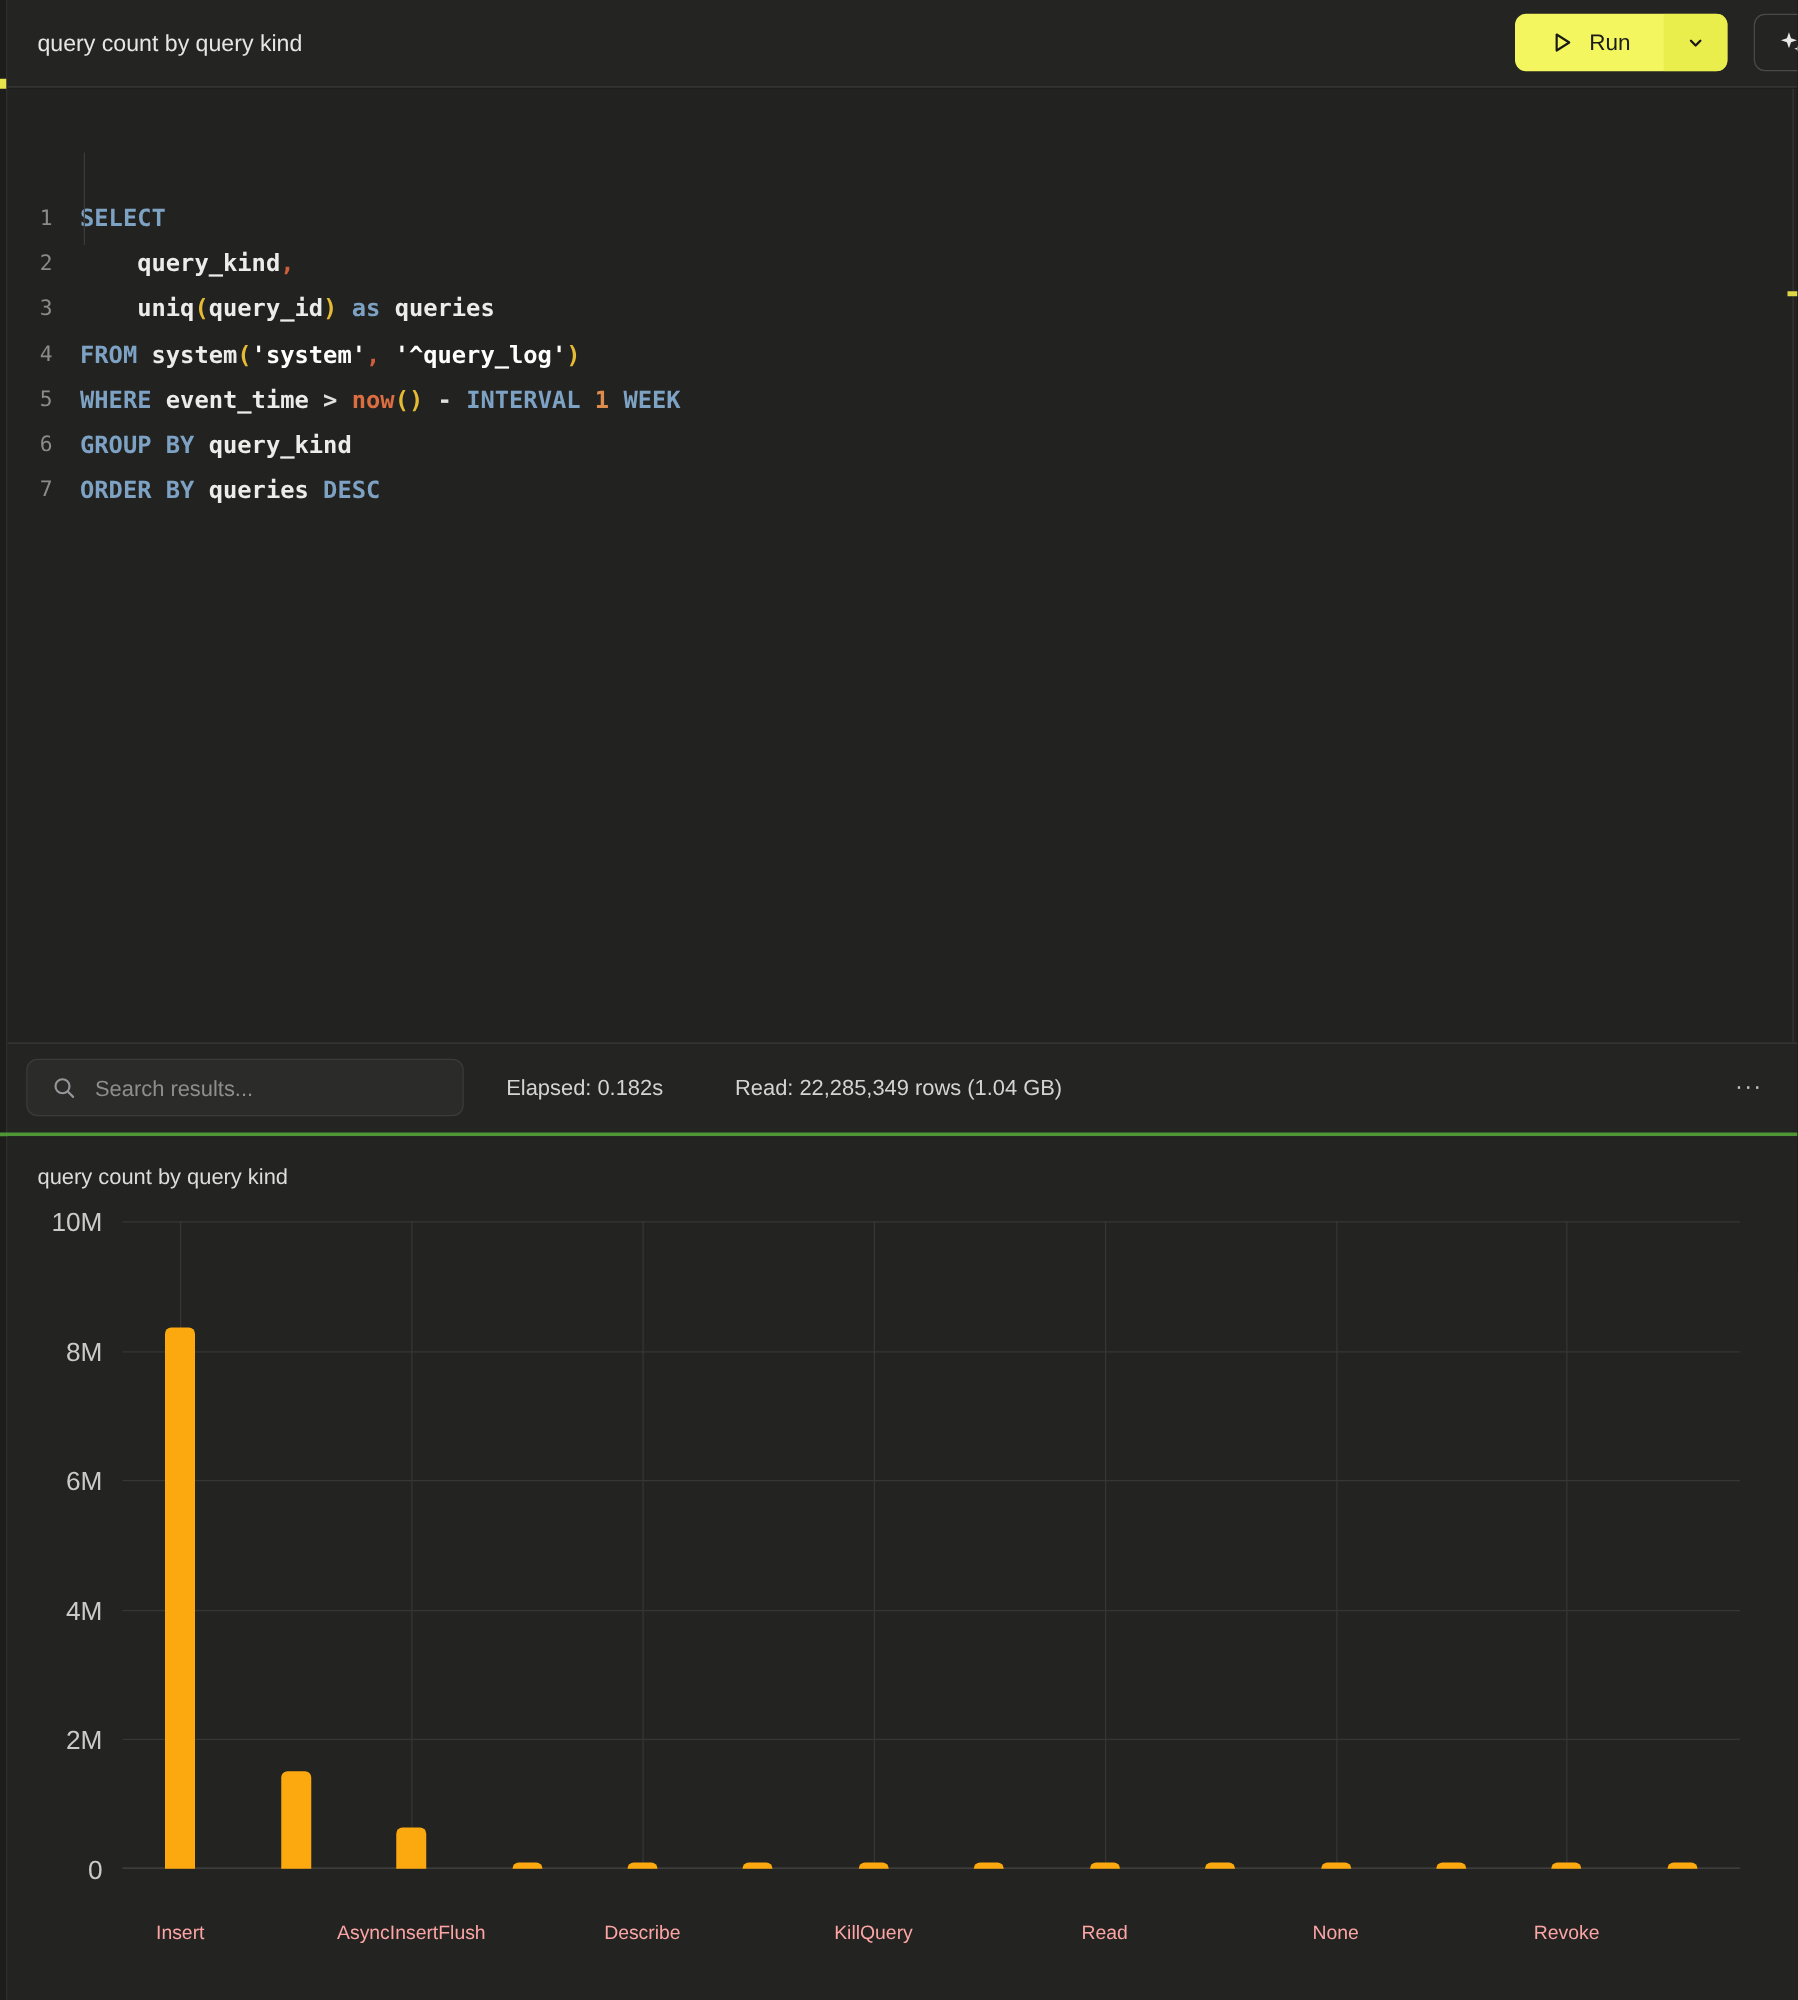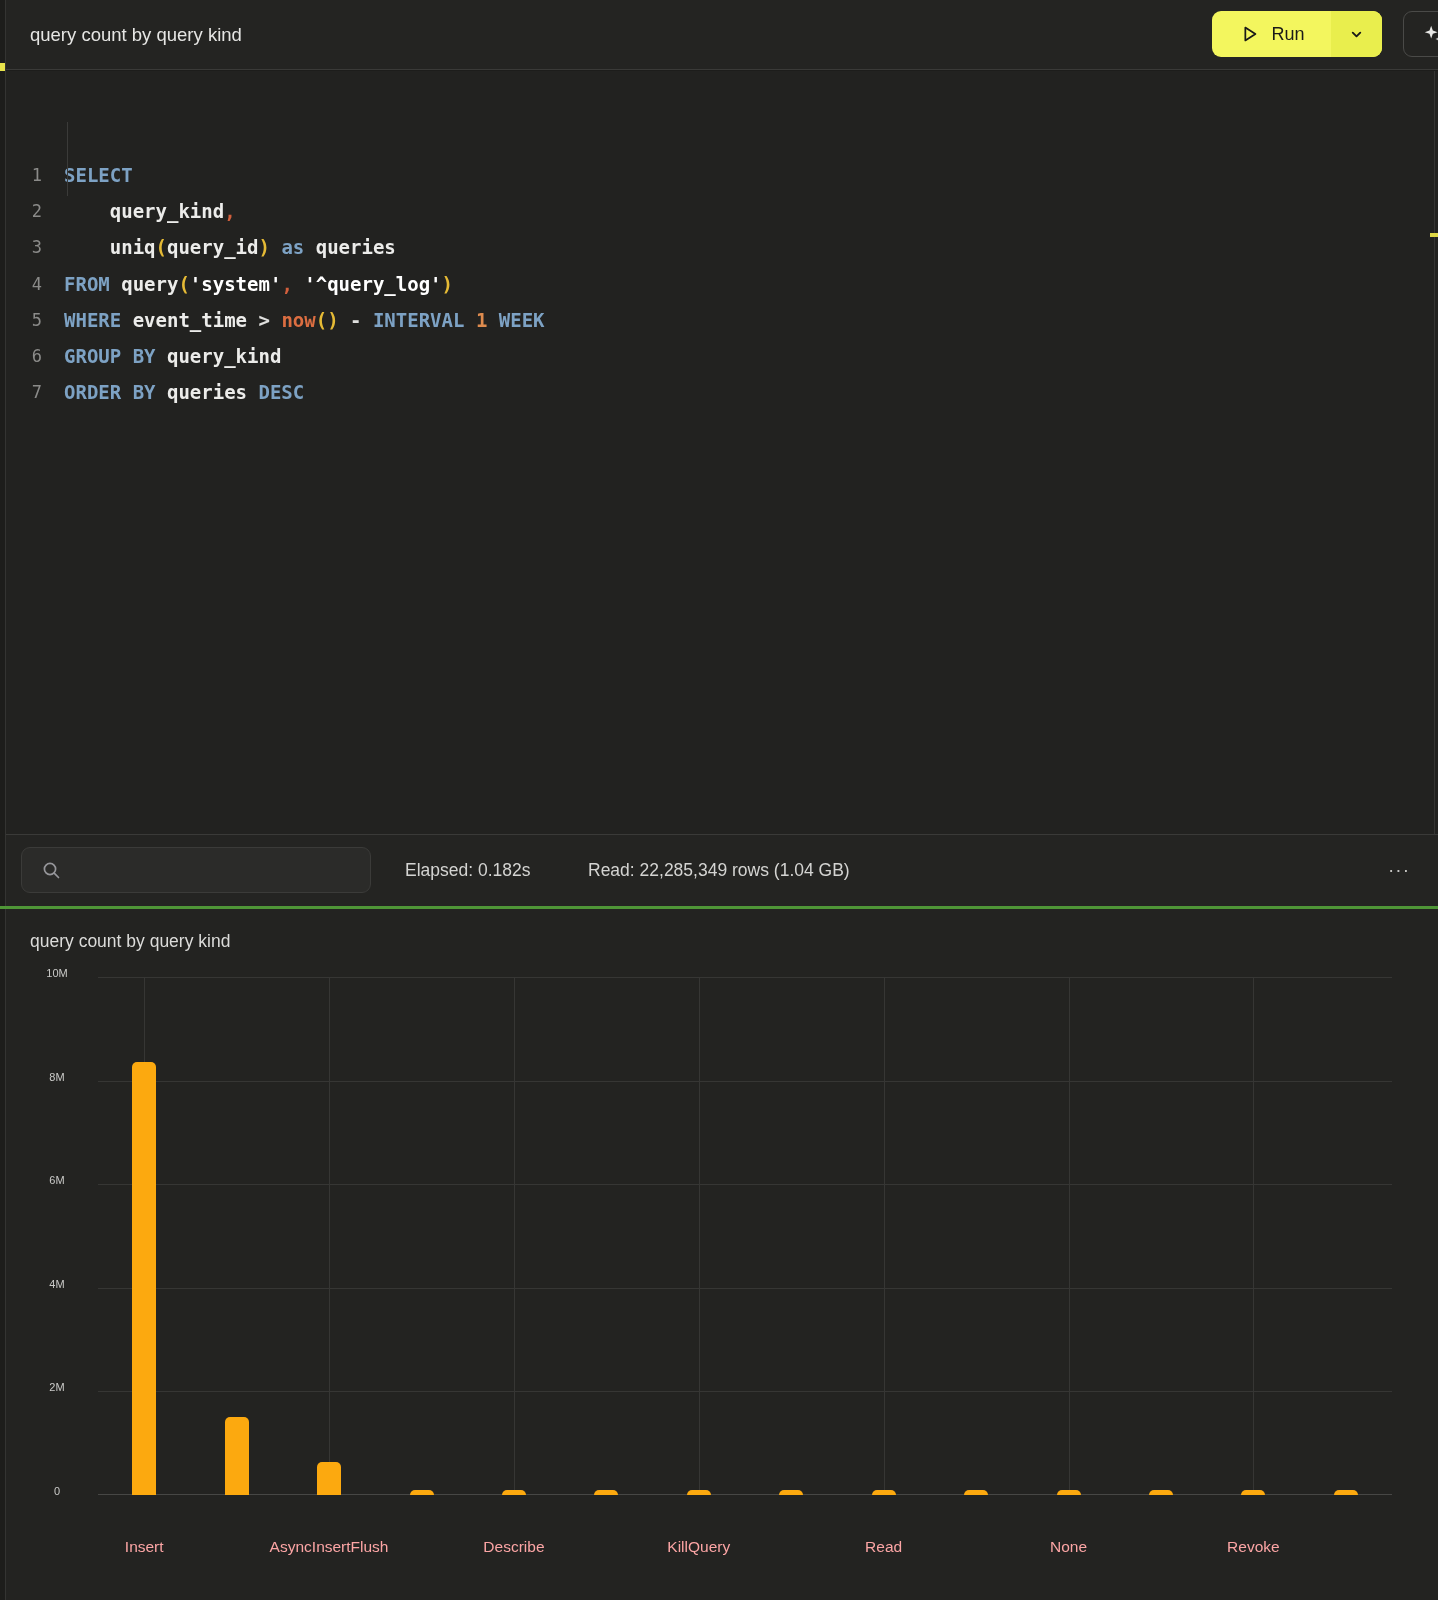--- a/index.html
+++ b/index.html
@@ -74,21 +74,21 @@
 
   .green-divider{position:absolute;left:0;top:906px;width:1438px;height:3px;background:#4f9637;}
 
   
   .chart-panel{position:absolute;left:6px;top:909px;width:1432px;height:691px;background:#232321;}
   .chart-title{position:absolute;left:24px;top:22px;font-size:17.5px;color:#dcdcda;}
   #plot{position:absolute;left:92px;top:68px;width:1294px;height:518px;}
   .grid-h{position:absolute;left:0;width:100%;height:1px;background:#363634;}
   .grid-v{position:absolute;top:0;width:1px;height:100%;background:#363634;}
   .axis-x{position:absolute;left:0;bottom:0;width:100%;height:1px;background:#474745;}
-  .ytick{position:absolute;left:-66px;width:50px;text-align:center;font-size:11px;color:#cacac8;}
+  .ytick{position:absolute;left:-66px;width:50px;text-align:right;font-size:21px;color:#cacac8;}
   .xlabel{position:absolute;transform:translateX(-50%);font-size:15.5px;color:#fca5a5;white-space:nowrap;margin-top:27px;}
   .bar{position:absolute;bottom:0;width:24px;border-radius:5px 5px 0 0;}
 </style>
 </head>
 <body>
 
 <div class="left-strip">
   <div class="tab-indicator"></div>
 </div>
 
@@ -116,36 +116,37 @@
       <path d="M18 14 L18.9 16.5 L21.4 17.4 L18.9 18.3 L18 20.8 L17.1 18.3 L14.6 17.4 L17.1 16.5 Z"></path>
     </svg>
   </div>
 </header>
 
 <div class="editor">
   <div id="code-lines">
       <div class="code-line" style="top: 86px;"><span class="gutter">1</span><span class="code-text"><span class="tok-kw">SELECT</span></span></div>
       <div class="code-line" style="top: 122.2px;"><span class="gutter">2</span><span class="code-text"><span class="tok-id">    query_kind</span><span class="tok-pt">,</span></span></div>
       <div class="code-line" style="top: 158.4px;"><span class="gutter">3</span><span class="code-text"><span class="tok-id">    uniq</span><span class="tok-pr">(</span><span class="tok-id">query_id</span><span class="tok-pr">)</span><span class="tok-kw"> as</span><span class="tok-id"> queries</span></span></div>
-      <div class="code-line" style="top: 194.6px;"><span class="gutter">4</span><span class="code-text"><span class="tok-kw">FROM</span><span class="tok-id"> query</span><span class="tok-pr">(</span><span class="tok-st">'system'</span><span class="tok-pt">,</span><span class="tok-st"> '^query_log'</span><span class="tok-pr">)</span></span></div>
+      <div class="code-line" style="top: 194.6px;"><span class="gutter">4</span><span class="code-text"><span class="tok-kw">FROM</span><span class="tok-id"> system</span><span class="tok-pr">(</span><span class="tok-st">'system'</span><span class="tok-pt">,</span><span class="tok-st"> '^query_log'</span><span class="tok-pr">)</span></span></div>
       <div class="code-line" style="top: 230.8px;"><span class="gutter">5</span><span class="code-text"><span class="tok-kw">WHERE</span><span class="tok-id"> event_time</span><span class="tok-op"> &gt; </span><span class="tok-fn">now</span><span class="tok-pr">()</span><span class="tok-op"> - </span><span class="tok-kw">INTERVAL</span><span class="tok-nu"> 1</span><span class="tok-kw"> WEEK</span></span></div>
       <div class="code-line" style="top: 267px;"><span class="gutter">6</span><span class="code-text"><span class="tok-kw">GROUP BY</span><span class="tok-id"> query_kind</span></span></div>
       <div class="code-line" style="top: 303.2px;"><span class="gutter">7</span><span class="code-text"><span class="tok-kw">ORDER BY</span><span class="tok-id"> queries</span><span class="tok-kw"> DESC</span></span></div>
     </div>
   <div class="indent-guide"></div>
   <div class="editor-right-line"></div>
   <div class="scroll-marker"></div>
 </div>
 
 <div class="toolbar">
   <div class="search-box">
     <svg width="19" height="19" viewBox="0 0 19 19" fill="none" stroke="#96969a" stroke-width="1.7" stroke-linecap="round">
       <circle cx="8" cy="8" r="5.6"></circle>
         <line x1="12.2" y1="12.2" x2="16.5" y2="16.5"></line>
     </svg>
+    <input type="text" placeholder="Search results..." style="">
   </div>
   <div class="stat stat-elapsed">Elapsed: 0.182s</div>
   <div class="stat stat-read">Read: 22,285,349 rows (1.04 GB)</div>
 
   <div class="more-dots">···</div>
 </div>
 
 <div class="green-divider"></div>
 
 <div class="chart-panel">

